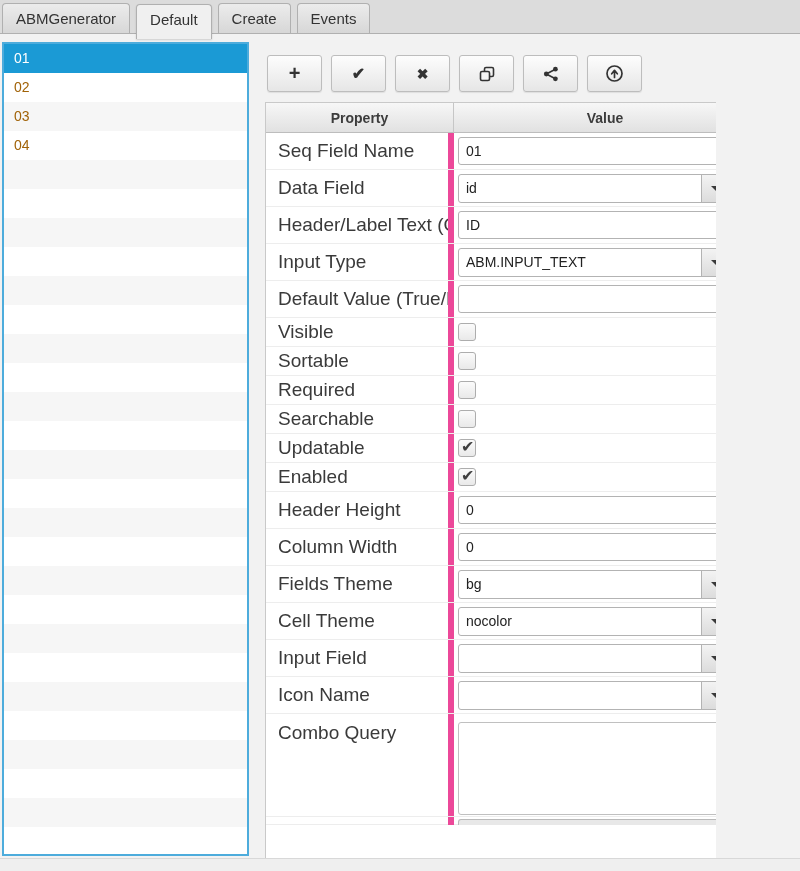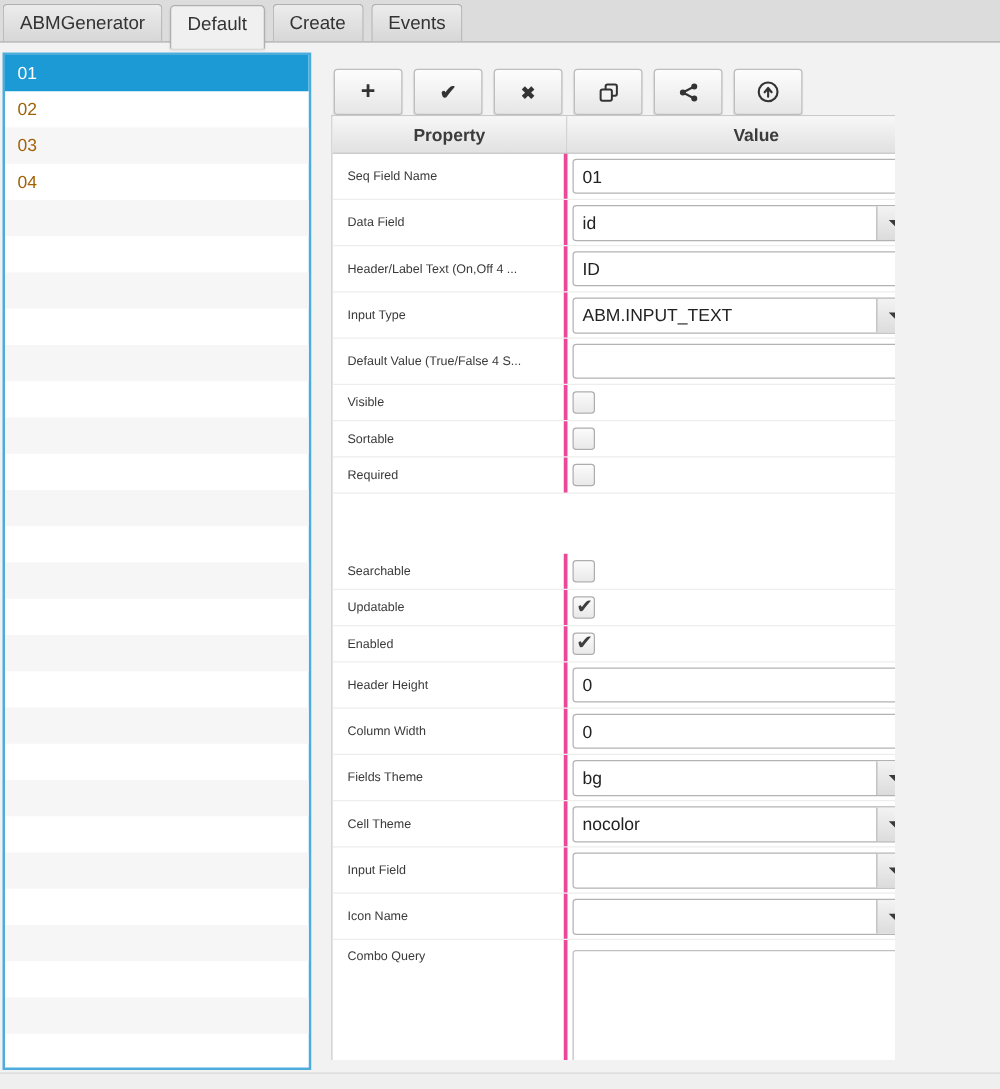--- a/index.html
+++ b/index.html
@@ -29,33 +29,33 @@
   
   .toolbar { position:absolute; left:267px; top:55px; display:flex; gap:9px; }
   .tbtn { width:55px; height:37px; border:1px solid #bdbdbd; border-radius:3px;
     background:linear-gradient(#fdfdfd,#e6e6e6);
     display:flex; align-items:center; justify-content:center;
     color:#333; cursor:default; box-shadow:0 1px 1px rgba(0,0,0,.08); }
   .tbtn .glyph { font-size:16px; font-weight:bold; color:#333; }
   .tbtn .glyph.plus { font-size:20px; }
 
   
-  .ptable { position:absolute; left:265px; top:92px; width:451px; height:756px;
+  .ptable { position:absolute; left:265px; top:102px; width:451px; height:756px;
     background:#fff; border-left:1px solid #c9c9c9; border-top:1px solid #c9c9c9;
     overflow:hidden; }
   .prow-h { display:grid; grid-template-columns:188px 303px 1fr; height:30px; }
   .hcell { background:linear-gradient(#f7f7f7,#e1e1e1);
     border-right:1px solid #c6c6c6; border-bottom:1px solid #bdbdbd;
     font-size:14px; font-weight:bold; color:#3c3c3c;
     display:flex; align-items:center; justify-content:center; }
   .hcell:last-child { border-right:none; }
   .prow { display:grid; grid-template-columns:188px 303px 1fr;
     border-bottom:1px solid #ededed; }
-  .pcell-label { padding-left:12px; font-size:10px; color:#3a3a3a;
-    display:flex; align-items:center; border-right:3px solid #ec4899;
+  .pcell-label { padding-left:12px; font-size:19px; color:#3a3a3a;
+    display:flex; align-items:center; border-right:6px solid #ec4899;
     overflow:hidden; white-space:nowrap; }
   .pcell-value { display:flex; align-items:center; padding-left:4px;
     border-right:1px solid #f0f0f0; }
   .prow.tall .pcell-label, .prow.tall .pcell-value { align-items:flex-start; padding-top:8px; }
 
   .tinput { width:273px; height:28px; border:1px solid #b3b3b3; border-radius:3px;
     background:#fff; font-family:"Liberation Sans",sans-serif; font-size:14px;
     color:#222; padding:0 7px; outline:none; }
   .combo { width:273px; height:29px; border:1px solid #b3b3b3; border-radius:3px;
     background:#fff; display:flex; overflow:hidden; }
@@ -219,21 +219,21 @@
         </div>
         <div></div>
       </div>
       <div class="prow" style="height: 29px;">
         <div class="pcell-label">Required</div>
         <div class="pcell-value">
           <div class="cbox"></div>
         </div>
         <div></div>
       </div>
-      <div class="prow" style="height: 29px; margin-top: 48px;">
+      <div class="prow" style="height: 29px;">
         <div class="pcell-label">Searchable</div>
         <div class="pcell-value">
           <div class="cbox"></div>
         </div>
         <div></div>
       </div>
       <div class="prow" style="height: 29px;">
         <div class="pcell-label">Updatable</div>
         <div class="pcell-value">
           <div class="cbox checked"></div>

